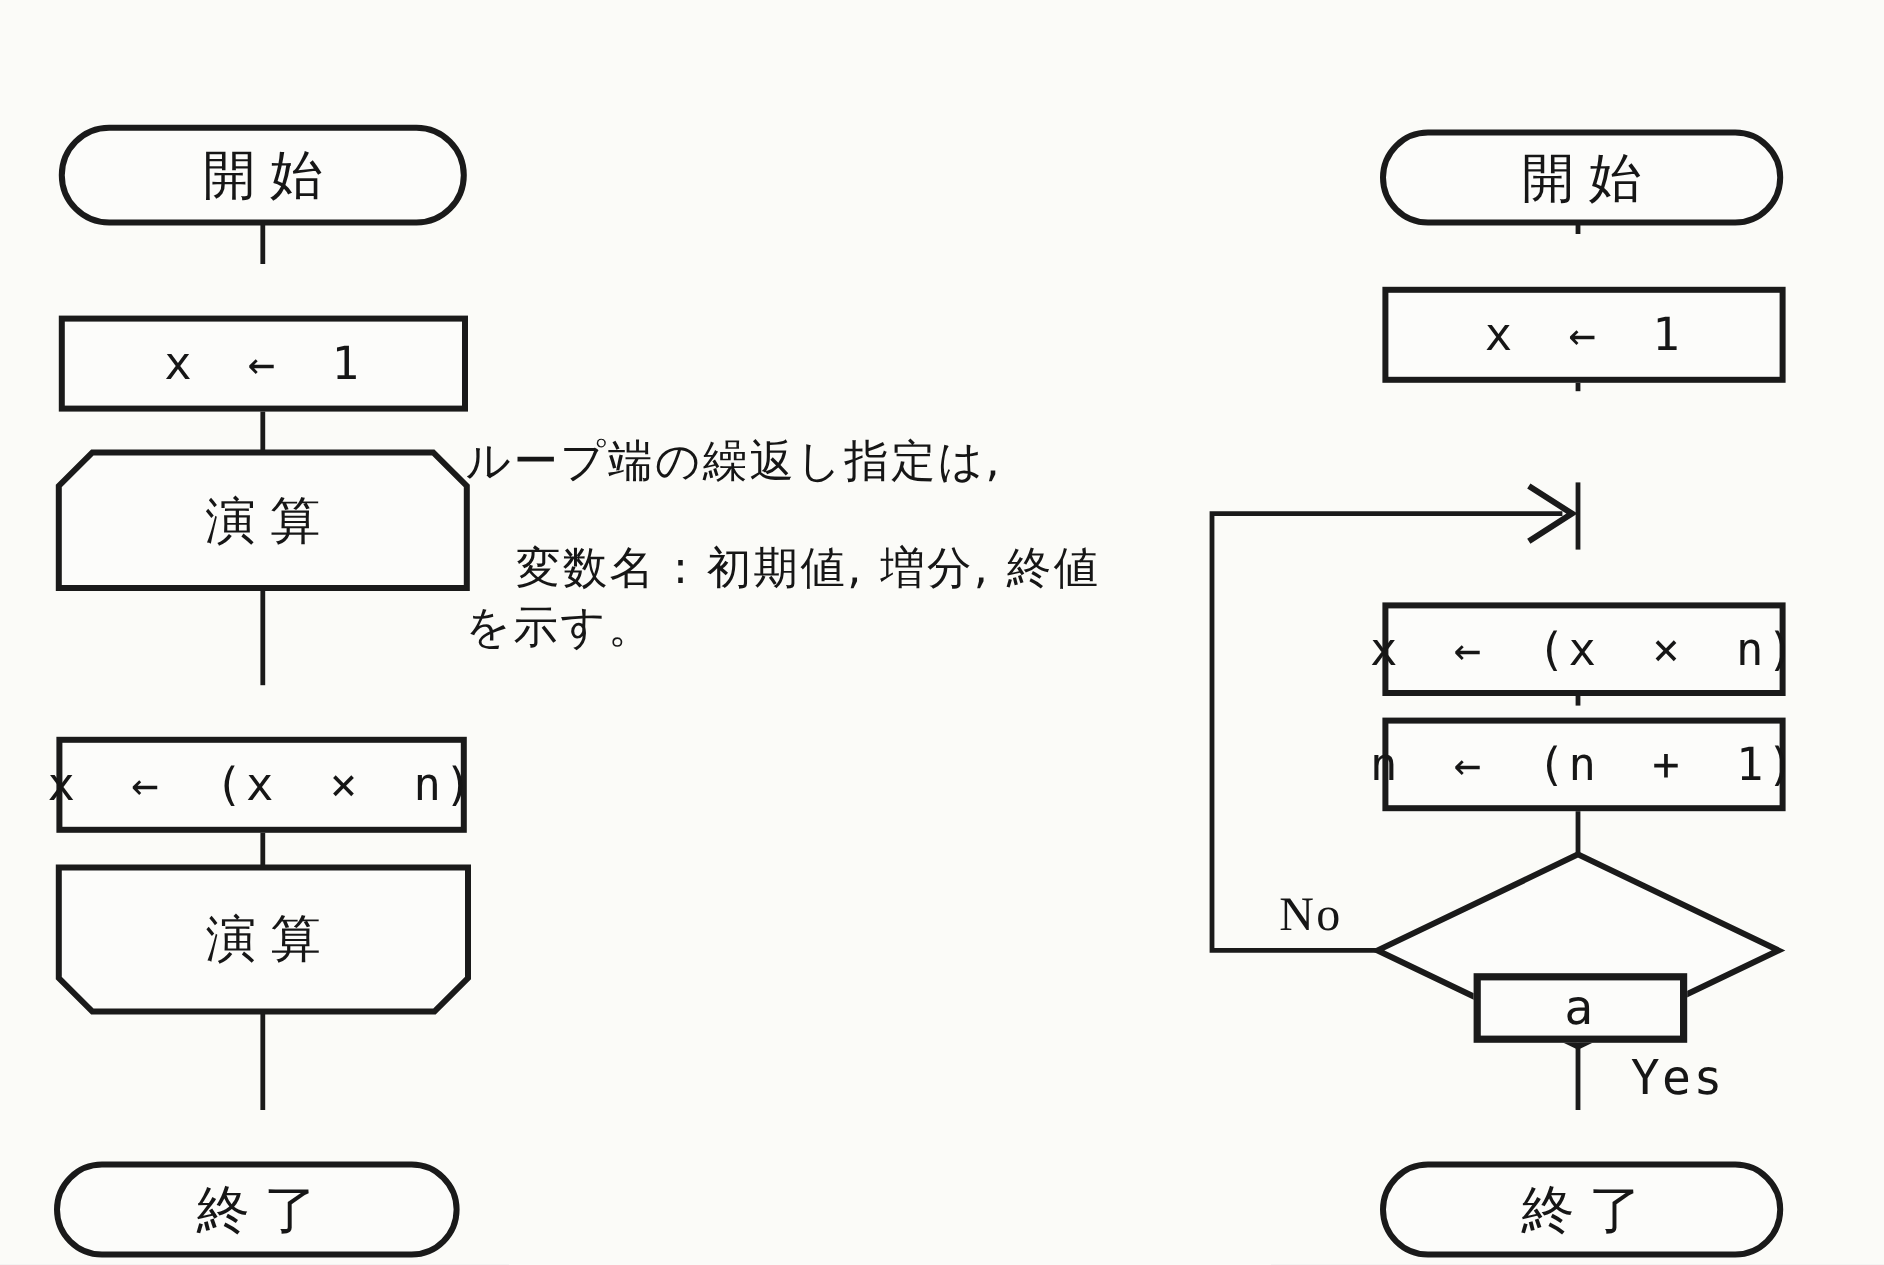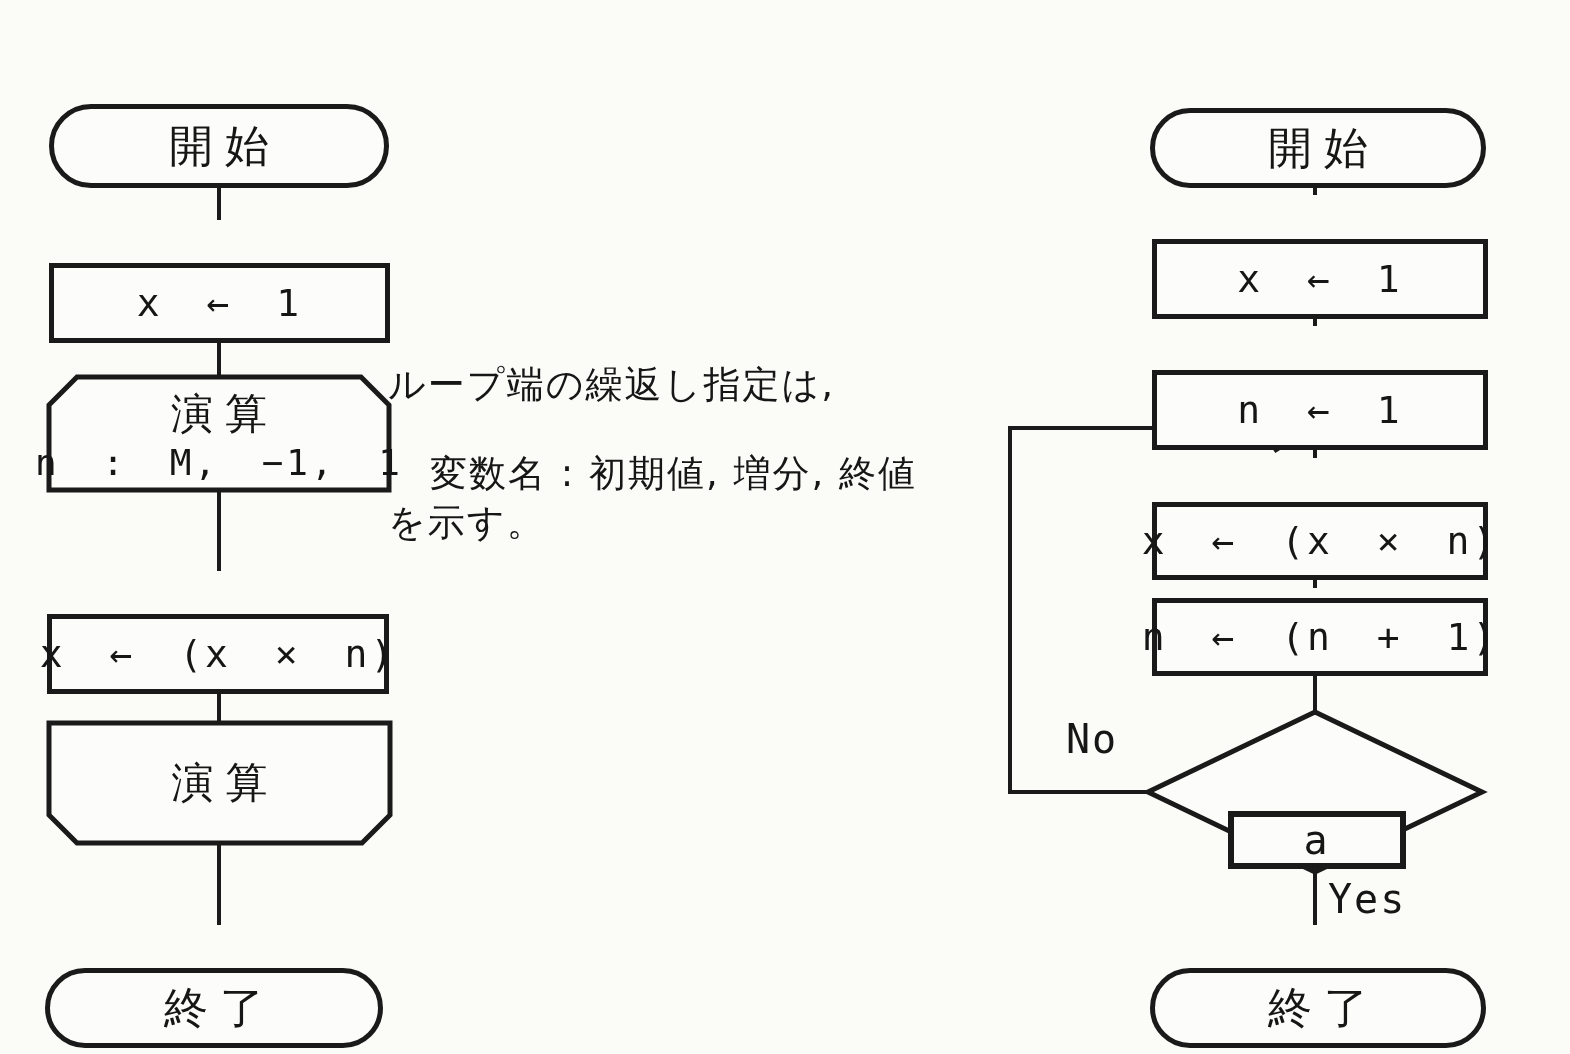--- a/index.html
+++ b/index.html
@@ -83,21 +83,20 @@
   <div class="node capsule" style="left:49px; top:58px; width:340px; height:84px;">
     <span class="jp">開始</span>
   </div>
 
   <div class="node" style="left:49px; top:217px; width:341px; height:80px;">
     <span class="formula">x ← 1</span>
   </div>
 
   <div class="shape-text" style="left:49px; top:380px; width:340px; height:108px;">
     <span class="jp">演算</span>
-    <span class="formula">n : M, −1, 1</span>
   </div>
 
   <div class="node" style="left:47px; top:568px; width:342px; height:80px;">
     <span class="formula">x ← (x × n)</span>
   </div>
 
   <div class="shape-text" style="left:49px; top:725px; width:341px; height:116px;">
     <span class="jp">演算</span>
   </div>
 
@@ -112,37 +111,34 @@
   </div>
 
   <div class="node capsule" style="left:1150px; top:62px; width:336px; height:80px;">
     <span class="jp">開始</span>
   </div>
 
   <div class="node" style="left:1152px; top:193px; width:336px; height:80px;">
     <span class="formula">x ← 1</span>
   </div>
 
-  <div class="node" style="left:1152px; top:324px; width:336px; height:80px;">
-    <span class="formula">n ← 1</span>
-  </div>
 
   <div class="node" style="left:1152px; top:456px; width:336px; height:78px;">
     <span class="formula">x ← (x × n)</span>
   </div>
 
   <div class="node" style="left:1152px; top:552px; width:336px; height:78px;">
     <span class="formula">n ← (n + 1)</span>
   </div>
 
   <div class="node decision-inner" style="left:1228px; top:765px; width:178px; height:58px;">
     <span class="formula" style="font-size:40px;">a</span>
   </div>
 
-  <div class="branch-label" style="left:1066px; top:716px;">No</div>
+  <div class="branch-label" style="left:1066px; top:738px;font-family:Liberation Serif, serif;">No</div>
 
-  <div class="branch-label" style="left:1328px; top:876px;">Yes</div>
+  <div class="branch-label" style="left:1359px; top:876px;">Yes</div>
 
   <div class="node capsule" style="left:1150px; top:922px; width:336px; height:80px;">
     <span class="jp">終了</span>
   </div>
 
 </div>
 
 </body></html>

